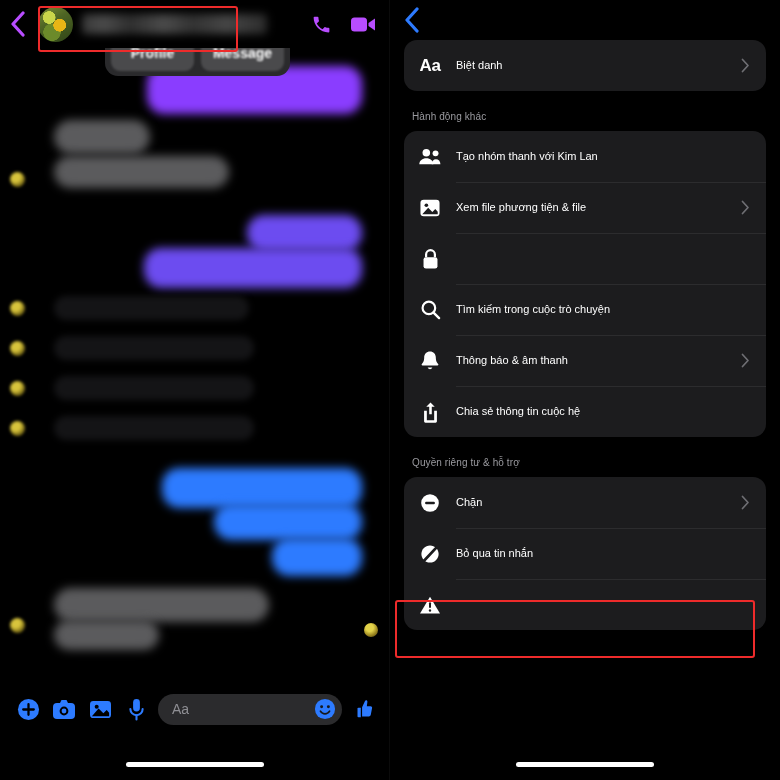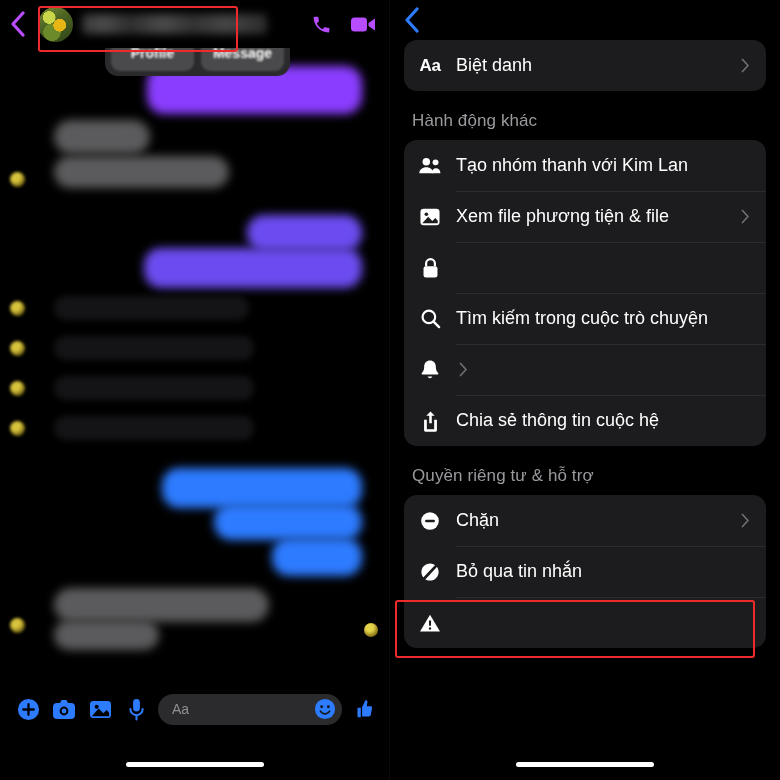--- a/index.html
+++ b/index.html
@@ -110,26 +110,26 @@
     display:flex; align-items:center; min-height:51px; padding:0 14px 0 0;
     position:relative;
   }
   .row + .row::before {
     content:""; position:absolute; top:0; left:52px; right:0; height:1px; background:#2c2c2e;
   }
   .row-ico {
     width:52px; flex:none; display:flex; align-items:center; justify-content:center;
   }
   .row-text { flex:1; display:flex; flex-direction:column; justify-content:center; padding:7px 0; }
-  .row-label { font-size:18px; color:#fff; line-height:1.3; }
+  .row-label { font-size:11px; color:#fff; line-height:1.3; }
   .row-sub { font-size:12.5px; color:#9a9a9f; line-height:1.35; margin-top:1px; }
   .chev { width:14px; flex:none; display:flex; align-items:center; justify-content:center; }
 
   .sec-title {
-    font-size:17px; color:#9a9a9f; padding:20px 0 9px 22px; letter-spacing:.1px;
+    font-size:10px; color:#9a9a9f; padding:20px 0 9px 22px; letter-spacing:.1px;
   }
   .aa-ico { font-size:17px; font-weight:700; color:#fff; letter-spacing:-.3px; }
 
   .redbox-block {
     position:absolute; left:5px; top:600px; width:360px; height:58px;
     border:2px solid #ee2b2b; border-radius:3px; pointer-events:none; z-index:10;
   }
   .home-bar-r {
     position:absolute; bottom:13px; left:50%; transform:translateX(-50%);
     width:138px; height:5px; background:#fff; border-radius:3px;
@@ -333,20 +333,23 @@
             <div class="row-label">Tìm kiếm trong cuộc trò chuyện</div>
           </div>
       </div>
       <div class="row">
         <div class="row-ico">
           <svg width="20" height="22" viewBox="0 0 22 24">
               <path d="M11 1.6c-3.8 0-6.4 2.9-6.4 6.6 0 4.6-1.6 6-2.6 7.2-.5.6-.1 1.5.7 1.5h16.6c.8 0 1.2-.9.7-1.5-1-1.2-2.6-2.6-2.6-7.2 0-3.7-2.6-6.6-6.4-6.6z" fill="#fff"></path>
               <path d="M8.4 19.2a2.8 2.8 0 0 0 5.2 0z" fill="#fff"></path>
             </svg>
         </div>
+        <div class="row-text">
+            <div class="row-label">Thông báo &amp; âm thanh</div>
+          </div>
         <div class="chev">
           <svg width="9" height="15" viewBox="0 0 9 15">
               <path d="M1.5 1.5 L7 7.5 L1.5 13.5" stroke="#6e6e73" stroke-width="1.7" fill="none" stroke-linecap="round" stroke-linejoin="round"></path>
             </svg>
         </div>
       </div>
       <div class="row">
         <div class="row-ico">
           <svg width="19" height="22" viewBox="0 0 20 24">
               <path d="M10 1.6 L14.6 6.4 H11.4 V14.4 H8.6 V6.4 H5.4 Z" fill="#fff"></path>

